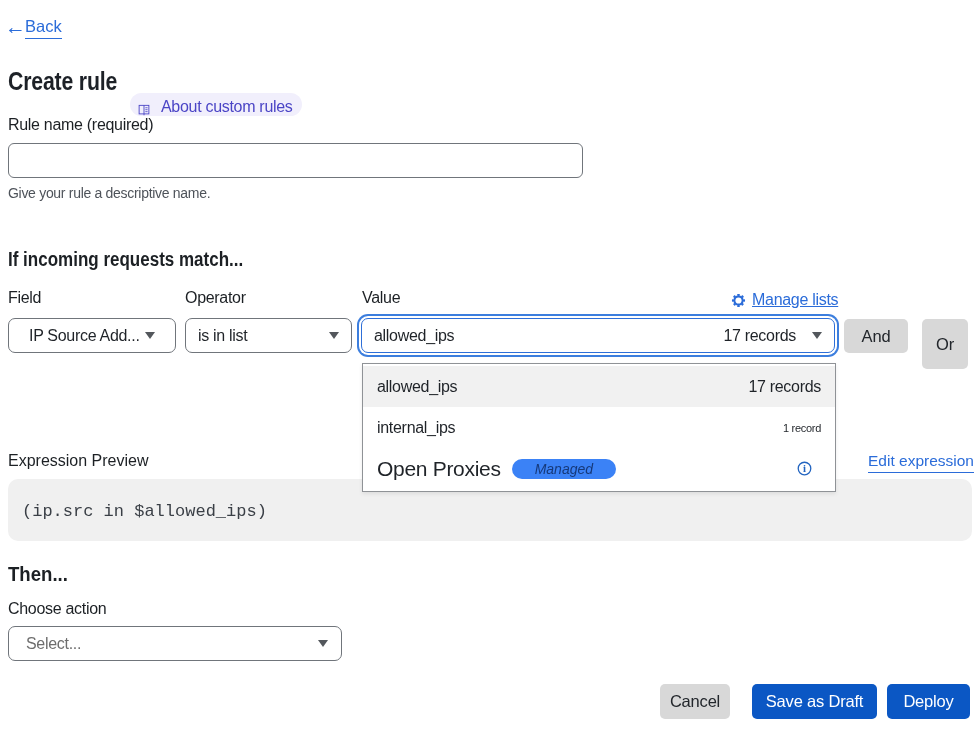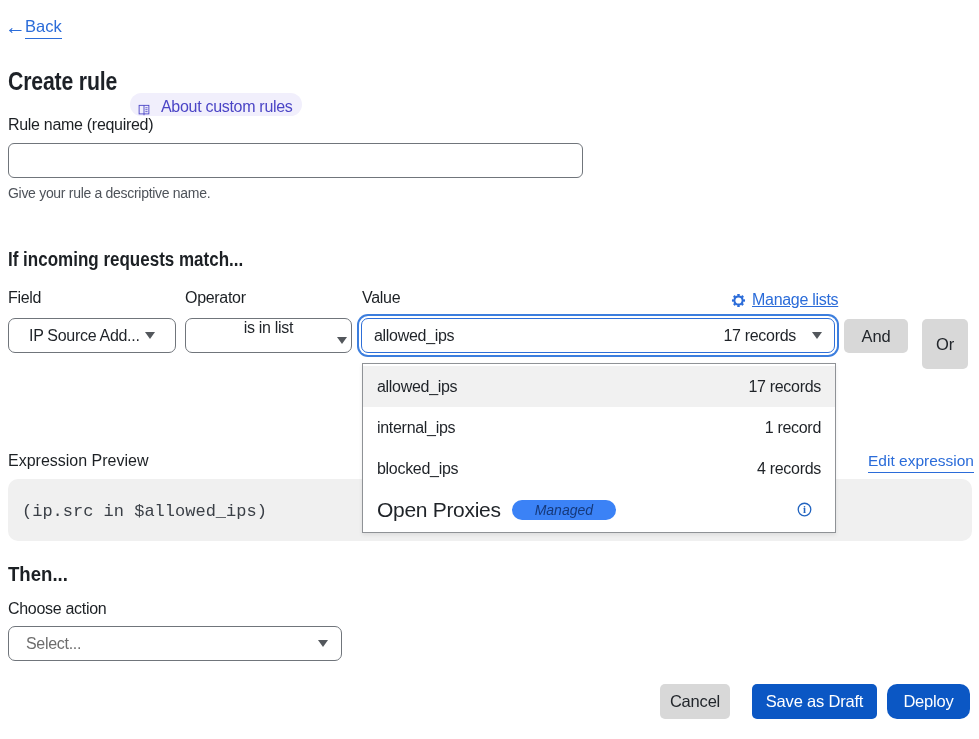--- a/index.html
+++ b/index.html
@@ -54,21 +54,21 @@
       <circle cx="8" cy="8" r="3.3" fill="#fff"></circle>
     </svg>
   <a class="blue" style="font-size:16px; letter-spacing:-0.3px; margin-left:6px;">Manage lists</a>
 </div>
 
 <div class="abs sel" style="left:8px; top:318px; width:168px; height:35px; padding:0 20px;">
   <span style="font-size:16px; letter-spacing:-0.3px;">IP Source Add...</span>
   <span class="caret" style="margin-left:auto;"></span>
 </div>
 
-<div class="abs sel" style="left:185px; top:318px; width:167px; height:35px; padding:0 4px;flex-direction:column;">
+<div class="abs sel" style="left:185px; top:318px; width:167px; height:35px; padding:0 12px;">
   <span style="font-size:16px; letter-spacing:-0.3px;">is in list</span>
   <span class="caret" style="margin-left:auto;"></span>
 </div>
 
 <div class="abs sel" style="left:361px; top:318px; width:474px; height:35px; padding:0 12px; border:1px solid #2e6fd8; box-shadow:0 0 0 2px #fff, 0 0 0 4px #3c7ede;">
   <span style="font-size:16px; letter-spacing:-0.3px;">allowed_ips</span>
   <span style="font-size:16px; letter-spacing:-0.3px; margin-left:auto; margin-right:16px;">17 records</span>
   <span class="caret"></span>
 </div>
 
@@ -82,34 +82,30 @@
 
 <div class="abs" style="left:8px; top:563px; font-size:20px; font-weight:700; color:#1c2024; transform:scaleX(0.93); transform-origin:0 0;">Then...</div>
 <div class="abs lbl" style="left:8px; top:600px;">Choose action</div>
 <div class="abs sel" style="left:8px; top:626px; width:334px; height:35px; padding:0 13px 0 17px;gap:20px;">
   <span style="font-size:16px; letter-spacing:-0.3px; color:#6d6d6d;">Select...</span>
   <span class="caret" style="margin-left:auto;"></span>
 </div>
 
 <div class="abs gbtn" style="left:660px; top:684px; width:70px; height:35px;">Cancel</div>
 <div class="abs bbtn" style="left:752px; top:684px; width:125px; height:35px;">Save as Draft</div>
-<div class="abs bbtn" style="left:887px; top:684px; width:83px; height:35px;border-radius:10px;">Deploy</div>
+<div class="abs bbtn" style="left:887px; top:684px; width:83px; height:35px;">Deploy</div>
 
 <div class="abs" style="left:362px; top:363px; width:474px; background:#fff; border:1px solid #8f9296; box-shadow:0 2px 4px rgba(0,0,0,0.08); padding:2px 0;">
   <div style="height:41px; background:#f1f1f1; display:flex; align-items:center; padding:0 14px;">
     <span style="font-size:16px; letter-spacing:-0.3px;">allowed_ips</span>
     <span style="font-size:16px; letter-spacing:-0.3px; margin-left:auto;">17 records</span>
   </div>
   <div style="height:41px; display:flex; align-items:center; padding:0 14px;">
     <span style="font-size:16px; letter-spacing:-0.3px;">internal_ips</span>
-    <span style="font-size:16px; letter-spacing:-0.3px; margin-left:auto;">1 record</span>
-  </div>
-  <div style="height:41px; display:flex; align-items:center; padding:0 14px;">
-    <span style="font-size:16px; letter-spacing:-0.3px;">blocked_ips</span>
-    <span style="font-size:16px; letter-spacing:-0.3px; margin-left:auto;">4 records</span>
+    <span style="font-size:11px; letter-spacing:-0.3px; margin-left:auto;">1 record</span>
   </div>
   <div style="height:41px; display:flex; align-items:center; padding:0 14px;">
     <span style="font-size:21px; letter-spacing:-0.3px;">Open Proxies</span>
     <span style="background:#3b82f6; color:#16397a; font-size:14px; border-radius:11px; padding:2px 23px; margin-left:11px;font-style:italic;">Managed</span>
     <svg width="15" height="15" viewBox="0 0 16 16" style="margin-left:auto; margin-right:9px; display:block;">
       <circle cx="8" cy="8" r="6.7" fill="none" stroke="#2264c0" stroke-width="1.4"></circle>
       <text x="8" y="11.6" text-anchor="middle" font-family="Liberation Serif, serif" font-size="11.5" font-weight="bold" fill="#2264c0">i</text>
     </svg>
   </div>
 </div>

